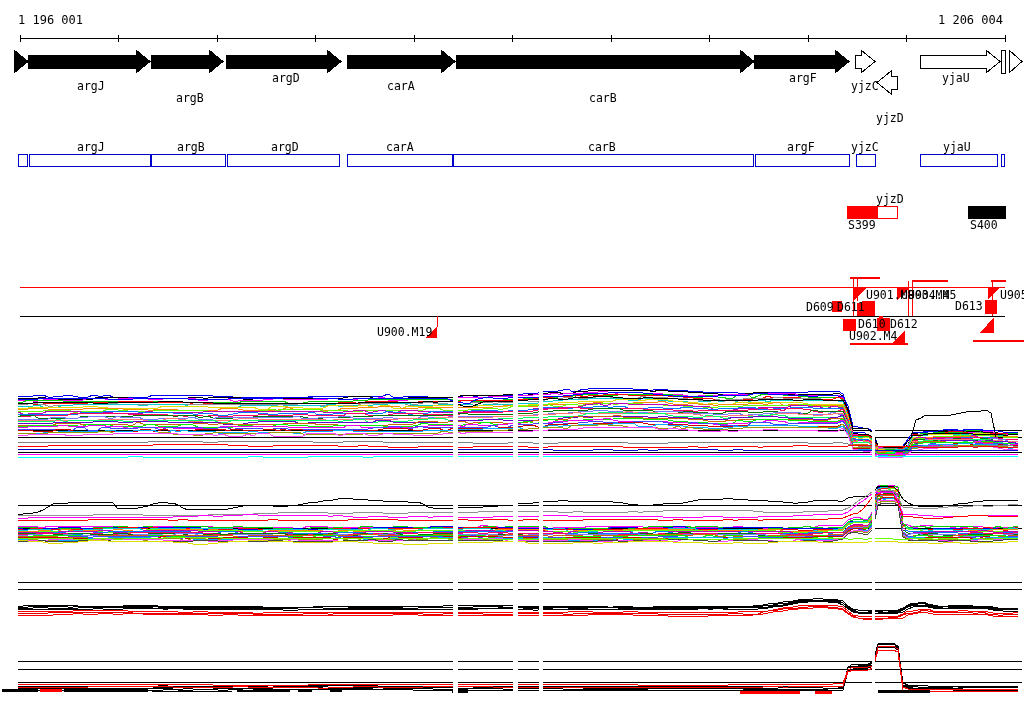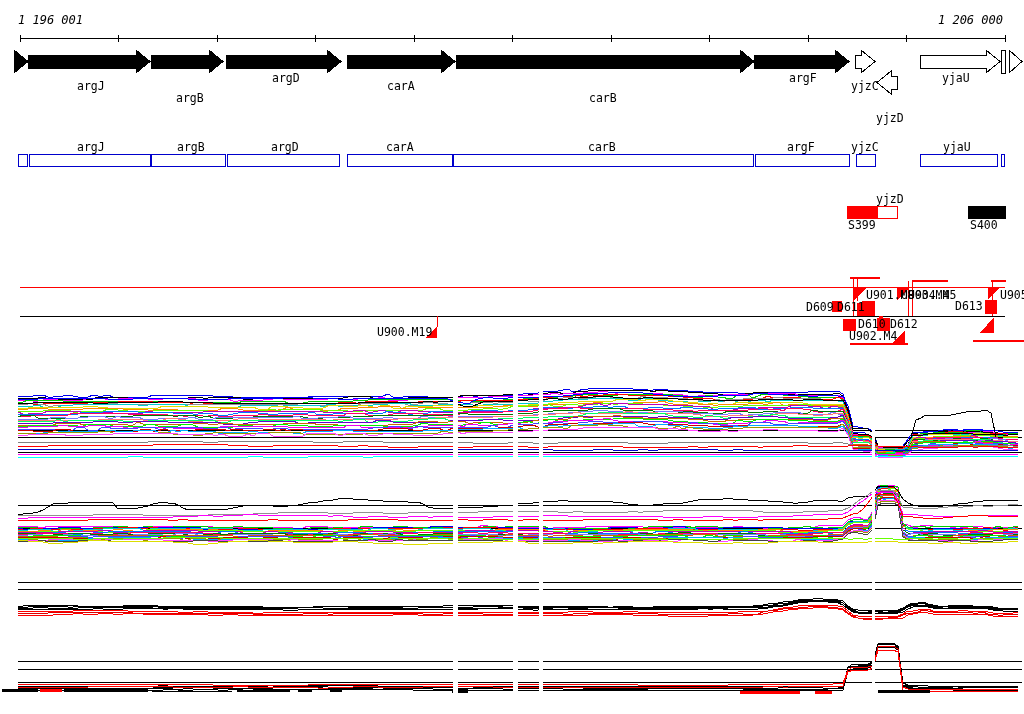--- a/index.html
+++ b/index.html
@@ -1,27 +1,27 @@
 <!DOCTYPE html>
 <html><head>
 <meta charset="utf-8">
 <style>
   html,body{margin:0;padding:0;background:#ffffff;}
   #viewport{position:relative;width:1024px;height:714px;background:#ffffff;overflow:hidden;
     font-family:"DejaVu Sans Mono", monospace;}
-  .coord{position:absolute;font-size:12px;color:#000;white-space:pre;font-style:italic;}
+  .coord{position:absolute;font-size:12px;color:#000;white-space:pre;}
   #scene{position:absolute;left:0;top:0;shape-rendering:crispEdges;}
   svg text{font-family:"DejaVu Sans Mono", monospace;fill:#000;}
 </style>
 </head>
 <body>
 
 <div id="viewport">
   <div class="coord" style="left:18px;top:13px">1 196 001</div>
-  <div class="coord" style="right:21px;top:13px">1 206 000</div>
+  <div class="coord" style="right:21px;top:13px">1 206 004</div>
   <svg id="scene" width="1024" height="714" viewBox="0 0 1024 714">
       <g>
         <line x1="20" y1="38" x2="1005" y2="38" stroke="#000"></line>
         <line x1="20" y1="35" x2="20" y2="42" stroke="#000"></line>
         <line x1="118.5" y1="35" x2="118.5" y2="42" stroke="#000"></line>
         <line x1="217" y1="35" x2="217" y2="42" stroke="#000"></line>
         <line x1="315.5" y1="35" x2="315.5" y2="42" stroke="#000"></line>
         <line x1="414" y1="35" x2="414" y2="42" stroke="#000"></line>
         <line x1="512.5" y1="35" x2="512.5" y2="42" stroke="#000"></line>
         <line x1="611" y1="35" x2="611" y2="42" stroke="#000"></line>

